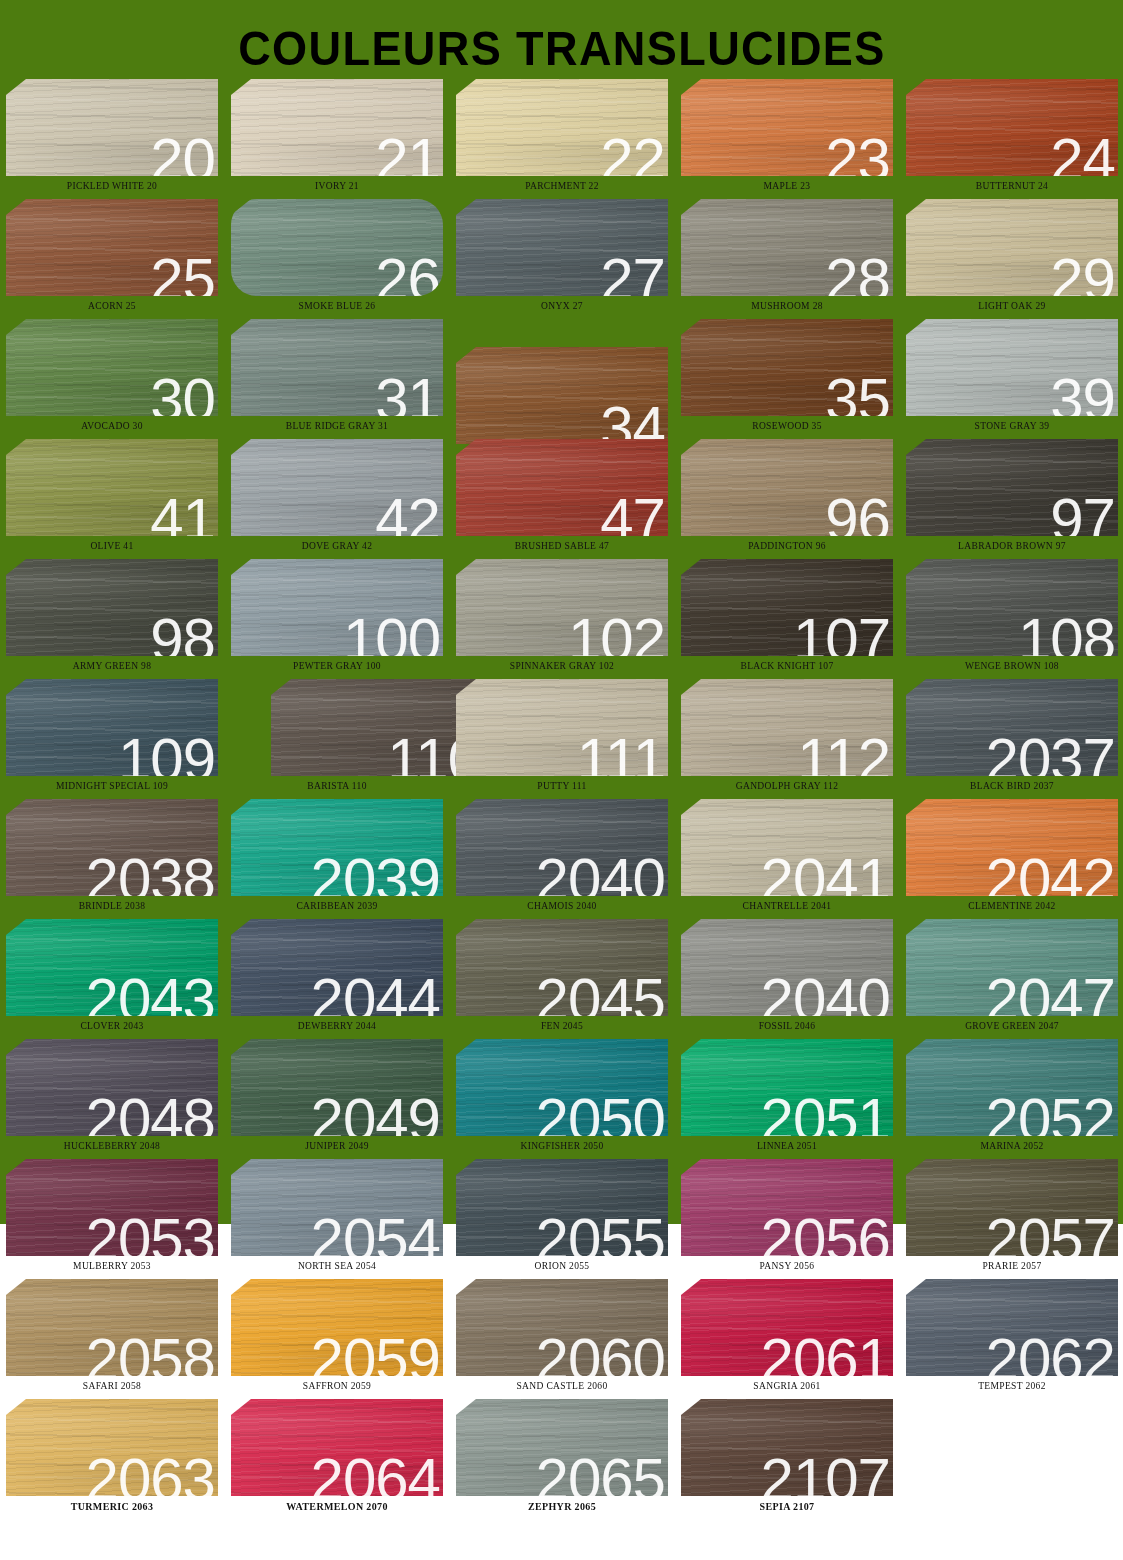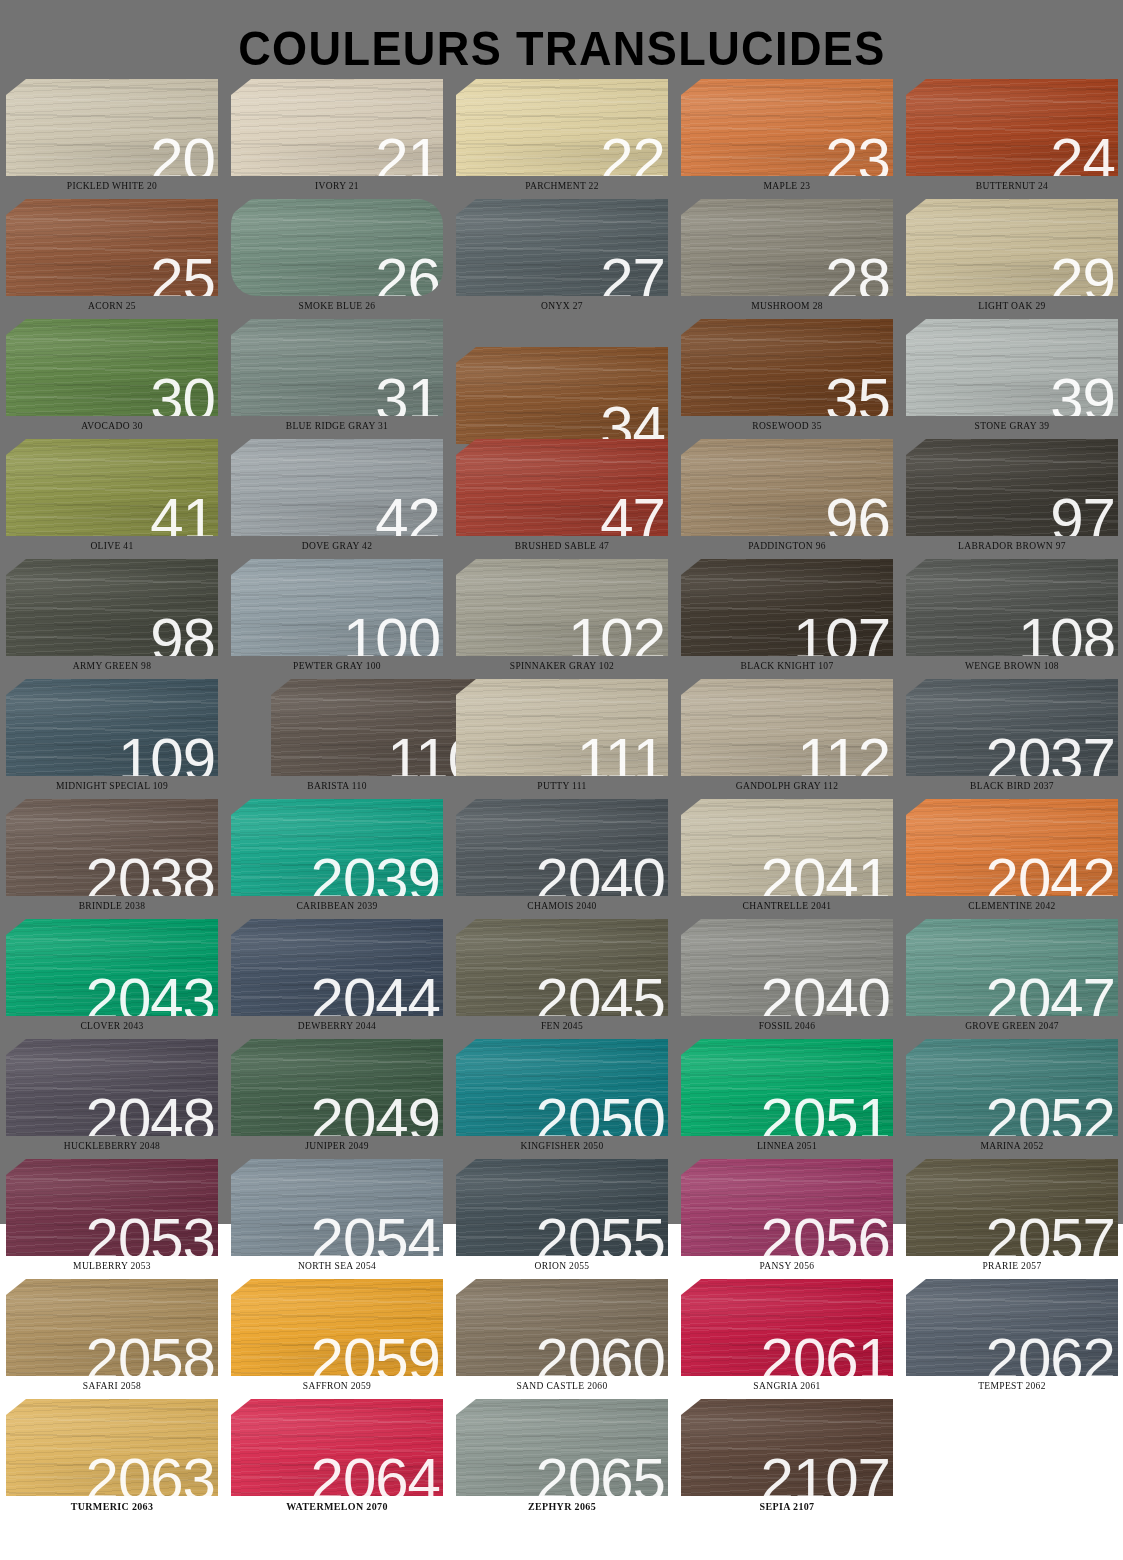--- a/index.html
+++ b/index.html
@@ -7,21 +7,21 @@
     margin: 0; padding: 0;
     width: 1123px; height: 1560px;
     background: #ffffff;
     font-family: "Liberation Serif", serif;
     overflow: hidden;
   }
   #page {
     position: relative;
     width: 1123px;
     height: 1224px;
-    background: #737373;
+    background: #4d7c0f;
   }
 
   
   .title-bar {
     width: 100%;
     text-align: center;
     padding-top: 24px;
     padding-bottom: 6px;
   }
   .title-text {

